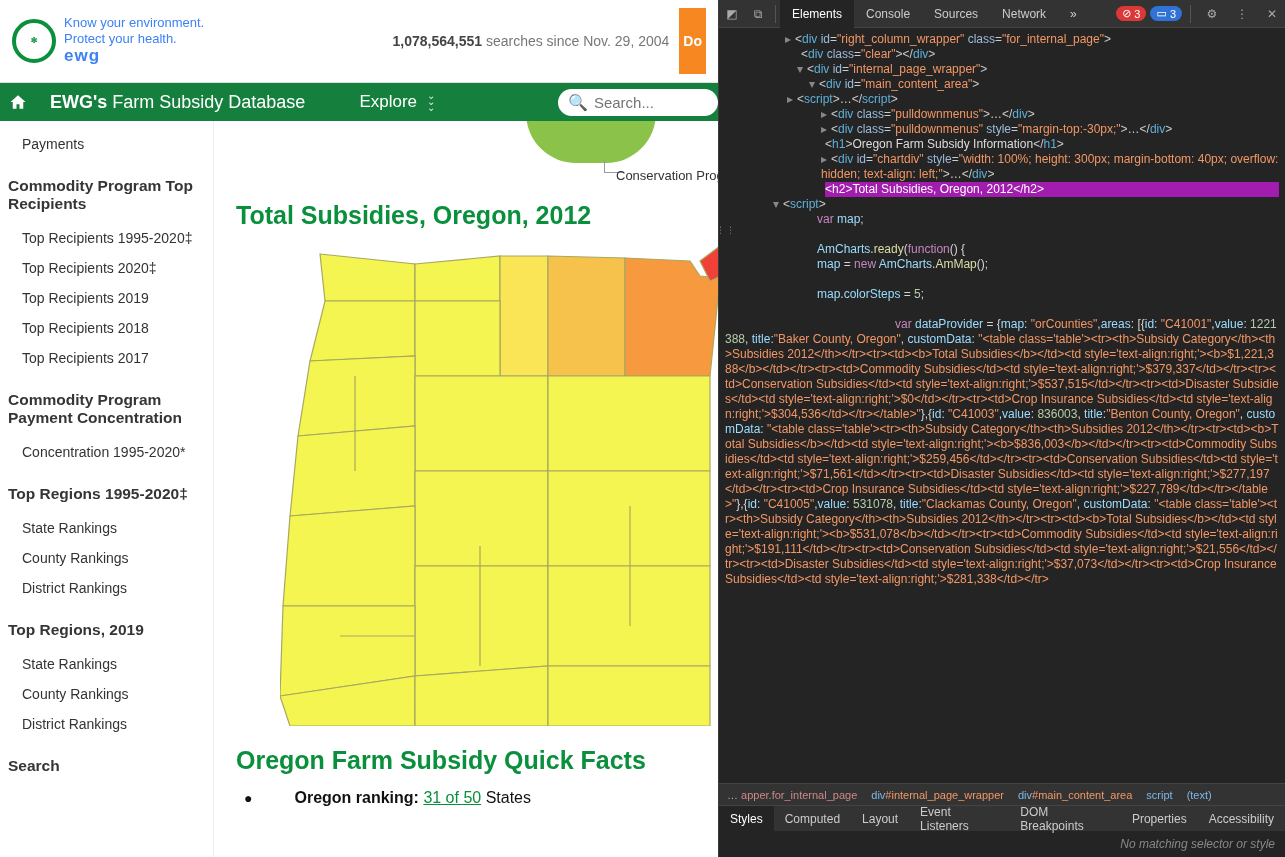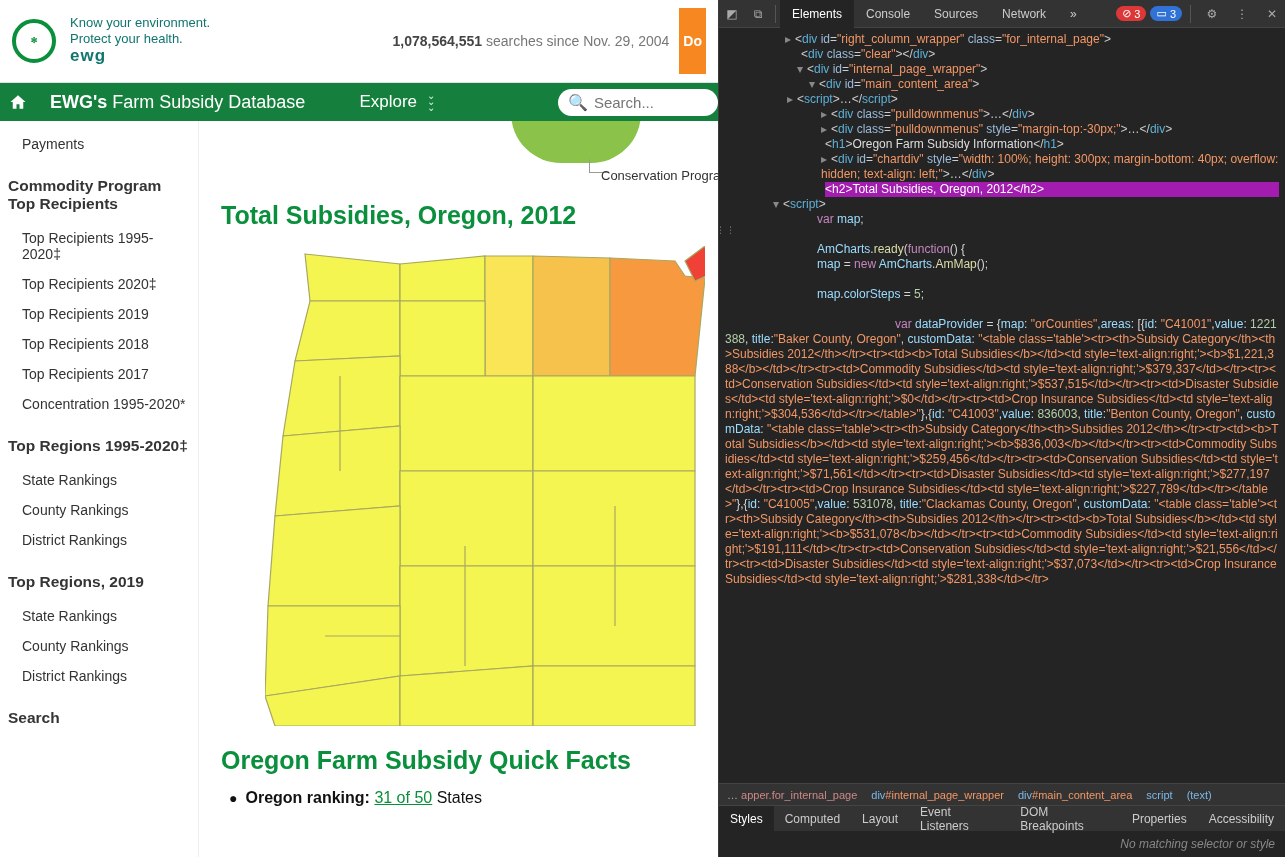--- a/index.html
+++ b/index.html
@@ -1,48 +1,48 @@
 <!DOCTYPE html>
 <html><head>
 <meta charset="utf-8">
 <style>
 * { box-sizing: border-box; margin: 0; padding: 0; font-family: -apple-system, BlinkMacSystemFont, "Segoe UI", Arial, sans-serif; }
 body { display: flex; height: 857px; width: 1285px; overflow: hidden; background: #fff; }
 .app { width: 718px; display: flex; flex-direction: column; position: relative; }
 .topbar { display: flex; align-items: center; padding: 8px 12px; border-bottom: 1px solid #e0e0e0; }
 .logo-area { display: flex; align-items: center; gap: 8px; }
 .logo-circle { width: 44px; height: 44px; border-radius: 50%; border: 4px solid #0a8f3c; display: flex; align-items: center; justify-content: center; color: #0a8f3c; font-weight: 800; font-size: 8px; }
-.logo-text { color: #0f766e; font-size: 13px; line-height: 1.2; margin-left: 6px; }
+.logo-text { color: #3b82f6; font-size: 13px; line-height: 1.2; }
 .search-stats { flex: 1; text-align: right; color: #777; font-size: 14px; padding-right: 10px; }
 .search-stats b { color: #444; }
 .donate-btn { background: #f68721; color: #fff; padding: 25px 4px; font-size: 14px; border: none; font-weight: bold; }
 .navbar { background: #15803d; display: flex; align-items: center; height: 38px; }
 .home-btn { width: 36px; display: flex; align-items: center; justify-content: center; color: #fff; }
 .nav-title { color: #fff; font-size: 18px; padding: 0 14px; }
 .nav-title b { font-weight: 700; }
 .nav-explore { color: #fff; font-size: 17px; margin-left: 40px; display: flex; align-items: center; gap: 10px; }
 .chevrons { display: flex; flex-direction: column; line-height: 6px; font-size: 10px; opacity: .85; }
 .search-wrap { margin-left: auto; display: flex; align-items: center; background: #fff; border-radius: 16px; padding: 4px 10px; width: 160px; }
 .search-wrap input { border: none; outline: none; font-size: 15px; width: 120px; color: #444; }
 .search-icon { color: #666; margin-right: 6px; }
 .content { flex: 1; display: flex; overflow: hidden; }
-.sidebar { width: 199px; padding: 8px 10px 8px 8px; overflow-y: auto; color: #333; border-right: 1px solid #eee; }
+.sidebar { width: 214px; padding: 8px 10px 8px 8px; overflow-y: auto; color: #333; border-right: 1px solid #eee; }
 .sidebar .link { font-size: 14px; color: #333; padding: 7px 0 7px 14px; cursor: pointer; }
 .sidebar h3 { font-size: 15.5px; font-weight: 700; color: #353535; margin: 18px 0 10px; }
 .main { flex: 1; padding: 10px 22px; overflow-y: auto; }
 .pie-frag { position: relative; height: 60px; margin-left: 290px; margin-top: -8px; }
 .pie-circle { width: 130px; height: 50px; background: #8bc34a; border-radius: 0 0 70px 70px; position: absolute; top: -10px; left: 0; }
 .pie-label { position: absolute; top: 45px; left: 90px; font-size: 13px; color: #333; white-space: nowrap; }
 .pie-line { position: absolute; top: 36px; left: 78px; width: 20px; height: 14px; border-left: 1px solid #999; border-bottom: 1px solid #999; }
 h2.map-title { color: #0a8f3c; font-size: 25px; font-weight: 600; margin: 18px 0 16px; }
 .oregon-map { width: 440px; height: 480px; position: relative; margin: 10px 0 20px 44px; }
 h2.qf { color: #0a8f3c; font-size: 25px; font-weight: 600; margin: 18px 0 14px; }
 .bullet { display: flex; align-items: baseline; gap: 8px; margin-left: 8px; }
 .bullet .dot { color: #111; font-size: 14px; }
-.bullet .txt { font-size: 16px; color: #111; }
+.bullet .txt { font-size: 16px; color: #111; margin-left: 34px; }
 .bullet .txt b { font-weight: 700; }
 .bullet .txt a { color: #0a8f3c; text-decoration: underline; }
 
 .devtools { width: 567px; background: #242424; color: #ccc; font-family: Menlo, Consolas, monospace; font-size: 12px; display: flex; flex-direction: column; border-left: 1px solid #3a3a3a; }
 .dt-tabs { display: flex; align-items: center; background: #333; height: 28px; border-bottom: 1px solid #444; }
 .dt-tabs .icon-btn { width: 26px; text-align: center; color: #aaa; cursor: pointer; }
 .sep { width: 1px; height: 18px; background: #555; margin: 0 4px; }
 .dt-tabs .tab { padding: 0 12px; height: 28px; display: flex; align-items: center; cursor: pointer; color: #ccc; }
 .dt-tabs .tab.active { background: #242424; color: #fff; }
 .dt-tabs .right { margin-left: auto; display: flex; align-items: center; gap: 4px; }
@@ -123,20 +123,21 @@
 
   <div class="content">
     <div class="sidebar">
       <div class="link">Payments</div>
       <h3>Commodity Program Top Recipients</h3>
       <div class="link">Top Recipients 1995-2020‡</div>
       <div class="link">Top Recipients 2020‡</div>
       <div class="link">Top Recipients 2019</div>
       <div class="link">Top Recipients 2018</div>
       <div class="link">Top Recipients 2017</div>
+      <h3>Commodity Program Payment Concentration</h3>
       <div class="link">Concentration 1995-2020*</div>
       <h3>Top Regions 1995-2020‡</h3>
       <div class="link">State Rankings</div>
       <div class="link">County Rankings</div>
       <div class="link">District Rankings</div>
       <h3>Top Regions, 2019</h3>
       <div class="link">State Rankings</div>
       <div class="link">County Rankings</div>
       <div class="link">District Rankings</div>
       <h3>Search</h3>

